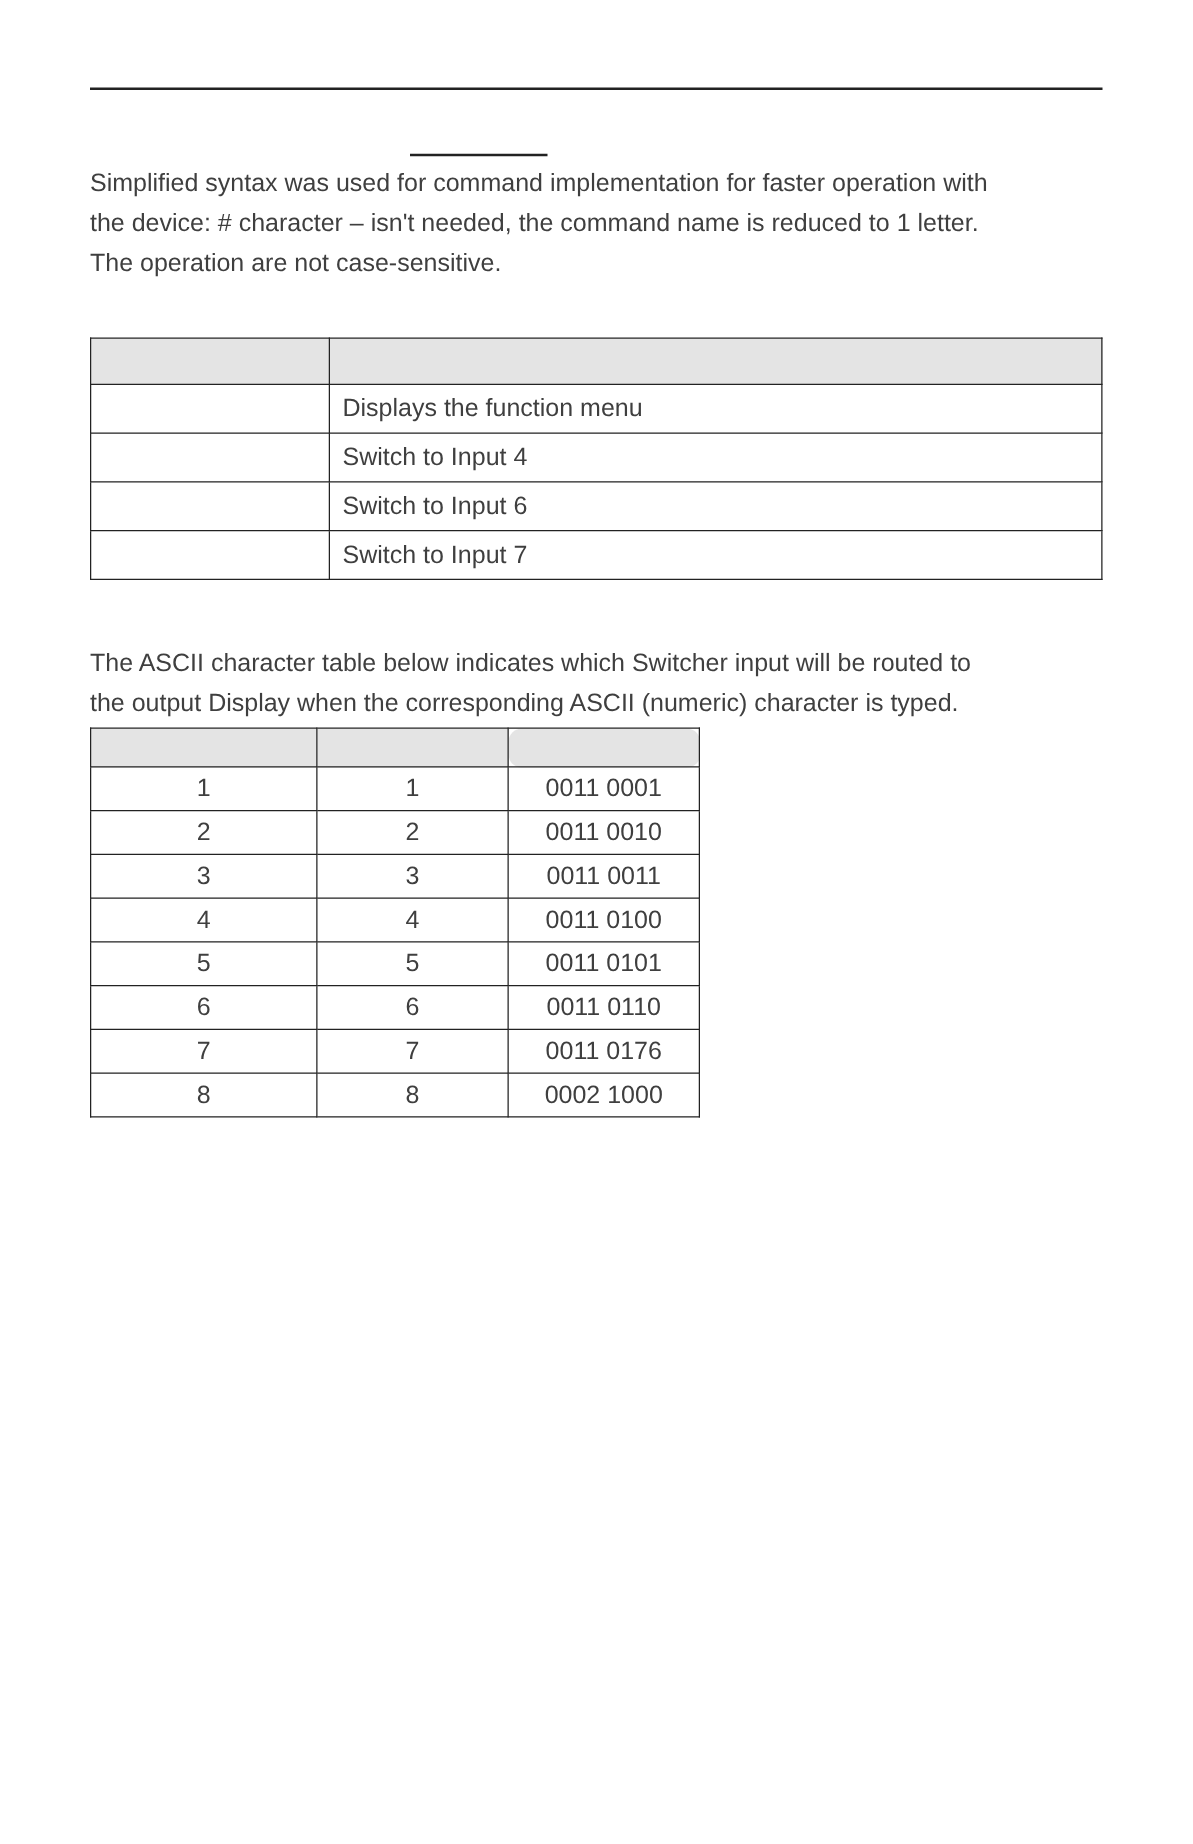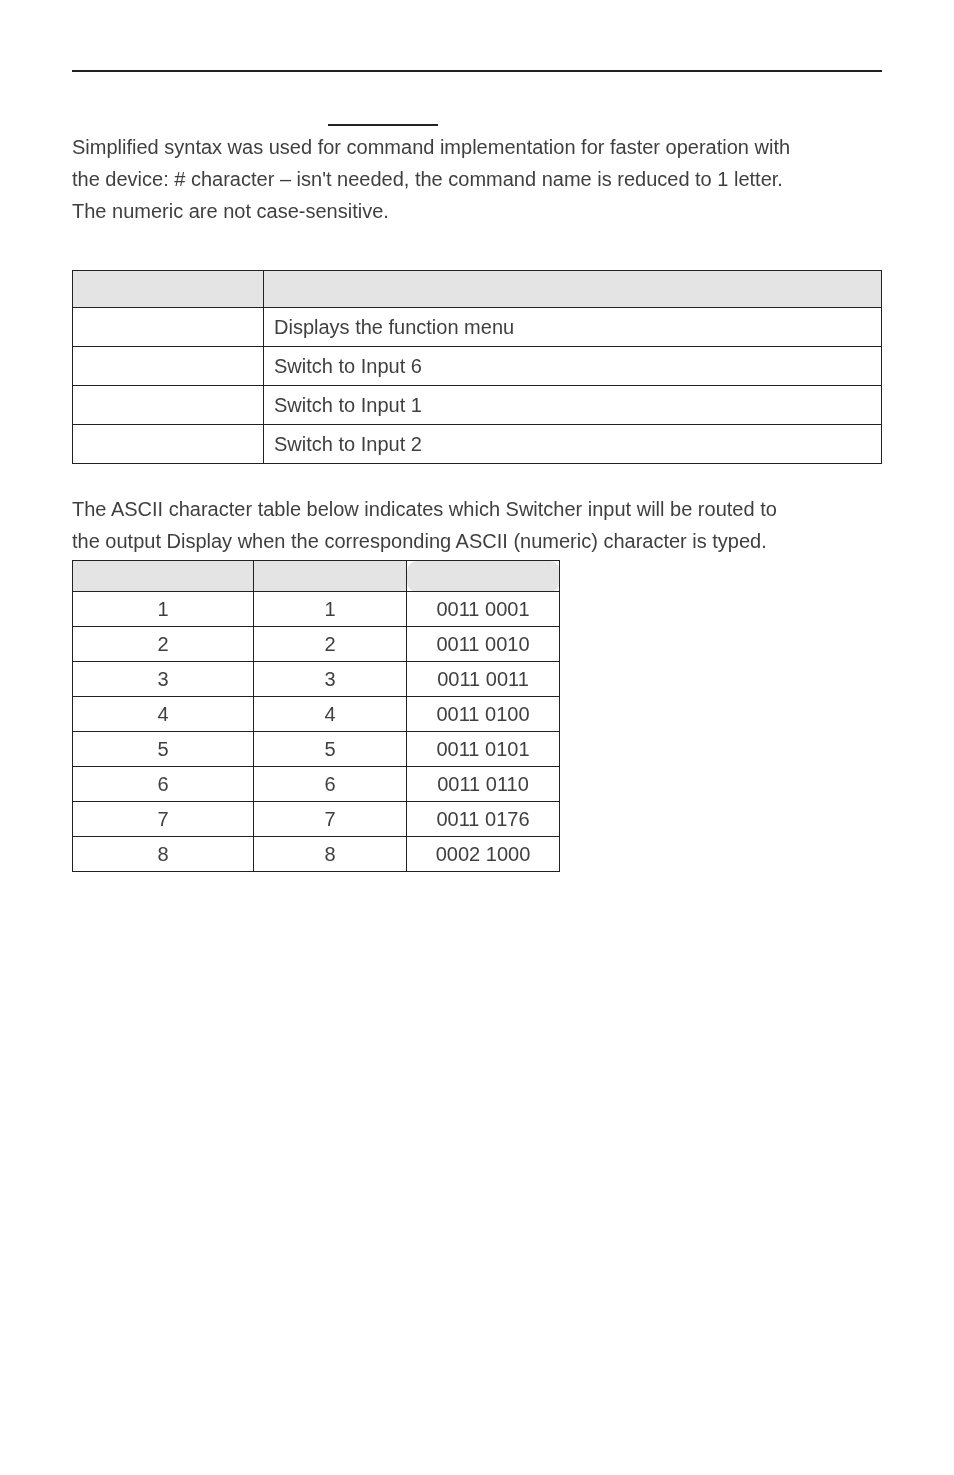--- a/index.html
+++ b/index.html
@@ -11,21 +11,21 @@
     box-sizing:border-box;
     padding:70px 72px 0 72px;
     font-size:20px;
     line-height:1.3;
   }
   .top-rule{border-top:2px solid #222;margin-bottom:36px;}
   .small-underline{display:inline-block;border-top:2px solid #222;width:110px;margin-left:256px;margin-bottom:2px;}
   p{margin:0 0 6px 0;}
   .intro{margin-bottom:46px;}
   table{border-collapse:collapse;}
-  .t1{width:100%;margin:0 0 32px 0;}
+  .t1{width:100%;margin:0 0 54px 0;}
   .t1 th,.t1 td{border:1px solid #222;padding:6px 10px;font-weight:normal;text-align:left;font-size:20px;}
   .t1 th{background:#e4e4e4;height:24px;}
   .t1 .c1{width:170px;}
   .mid{}
   .t2{margin-top:6px;}
   .t2 th,.t2 td{border:1px solid #222;padding:4px 0;font-weight:normal;text-align:center;font-size:20px;}
   .t2 th{background:#e4e4e4;height:22px;}
   .t2 .c-a{width:180px;}
   .t2 .c-b{width:152px;}
   .t2 .c-c{width:152px;border-radius:10px;}
@@ -33,44 +33,44 @@
 </head>
 <body>
 
 <div class="top-rule"></div>
 
 <div><span class="small-underline"></span></div>
 
 <div class="intro">
   <p>Simplified syntax was used for command implementation for faster operation with</p>
   <p>the device: # character – isn't needed, the command name is reduced to 1 letter.</p>
-  <p>The numeric are not case-sensitive.</p>
+  <p>The operation are not case-sensitive.</p>
 </div>
 
 <table class="t1">
   <tbody>
       <tr>
     <th class="c1"></th>
     <th></th>
   </tr>
   <tr>
         <td class="c1"></td>
         <td>Displays the function menu</td>
       </tr>
   <tr>
         <td class="c1"></td>
+        <td>Switch to Input 4</td>
+      </tr>
+  <tr>
+        <td class="c1"></td>
         <td>Switch to Input 6</td>
       </tr>
   <tr>
         <td class="c1"></td>
-        <td>Switch to Input 1</td>
-      </tr>
-  <tr>
-        <td class="c1"></td>
-        <td>Switch to Input 2</td>
+        <td>Switch to Input 7</td>
       </tr>
 </tbody>
   </table>
 
 <div class="mid">
   <p>The ASCII character table below indicates which Switcher input will be routed to</p>
   <p>the output Display when the corresponding ASCII (numeric) character is typed.</p>
 </div>
 
 <table class="t2">

